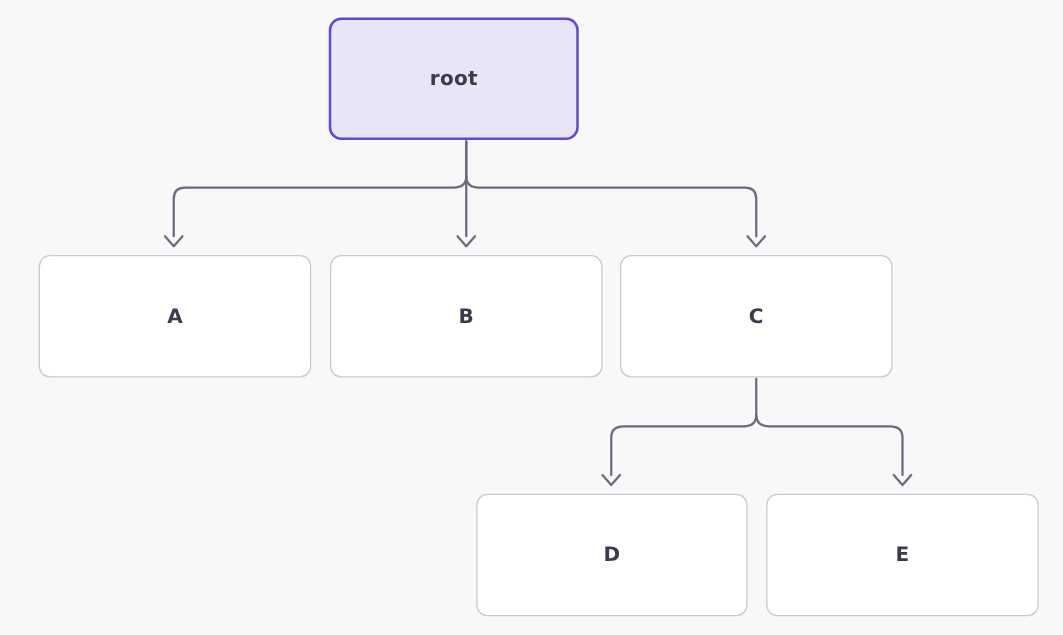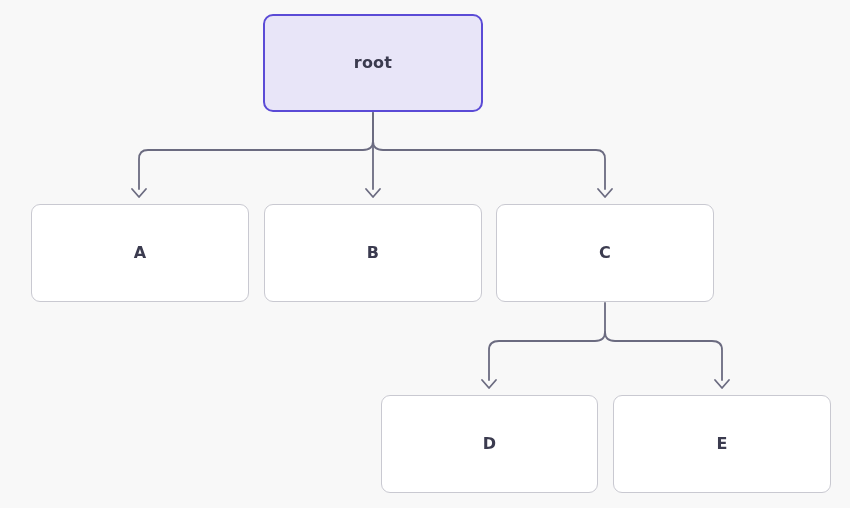--- a/index.html
+++ b/index.html
@@ -84,21 +84,21 @@
       <path d="M 482 380 L 489 388 L 496 380" fill="none" stroke="#6b6b80" stroke-width="1.8" stroke-linecap="round" stroke-linejoin="round"></path>
     </g>
 
     <g>
       <path d="M 605 332 Q 605 341 615 341 L 712 341 Q 722 341 722 350 L 722 380" fill="none" stroke="#6b6b80" stroke-width="1.8" stroke-linecap="round" stroke-linejoin="round"></path>
       <path d="M 715 380 L 722 388 L 729 380" fill="none" stroke="#6b6b80" stroke-width="1.8" stroke-linecap="round" stroke-linejoin="round"></path>
     </g>
 
   </svg>
 
-  <div class="node accent" style="left:263px; top:14px; width:220px; height:98px;">
+  <div class="node accent" style="left:263px; top:14px; width:200px; height:98px;">
     <span class="node-label">root</span>
   </div>
 
   <div class="node" style="left:31px; top:204px; width:218px; height:98px;">
     <span class="node-label">A</span>
   </div>
 
   <div class="node" style="left:264px; top:204px; width:218px; height:98px;">
     <span class="node-label">B</span>
   </div>

